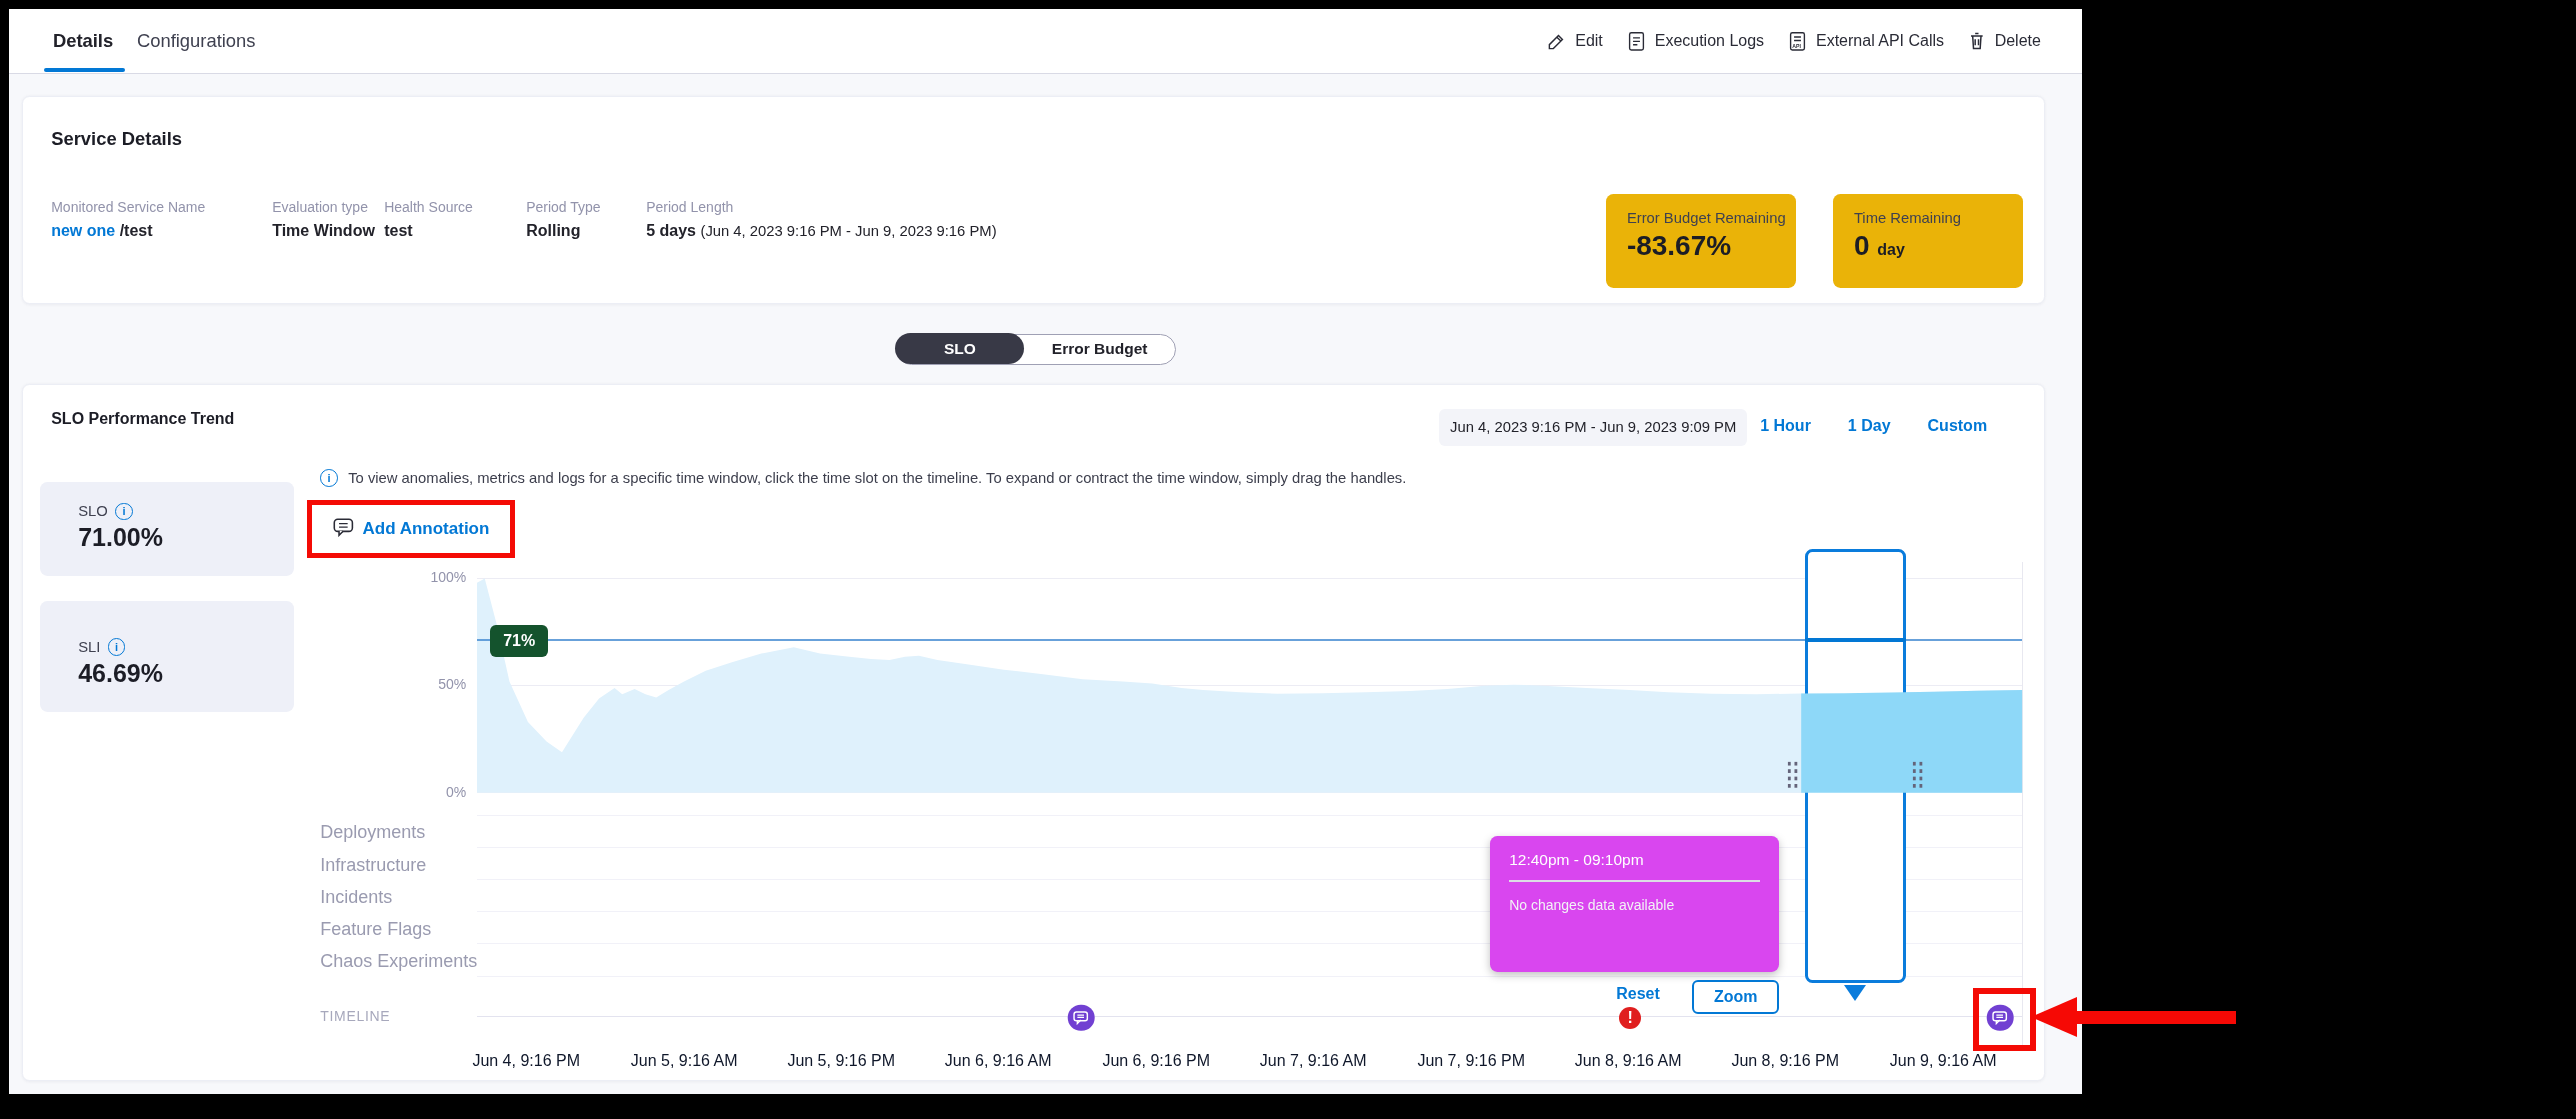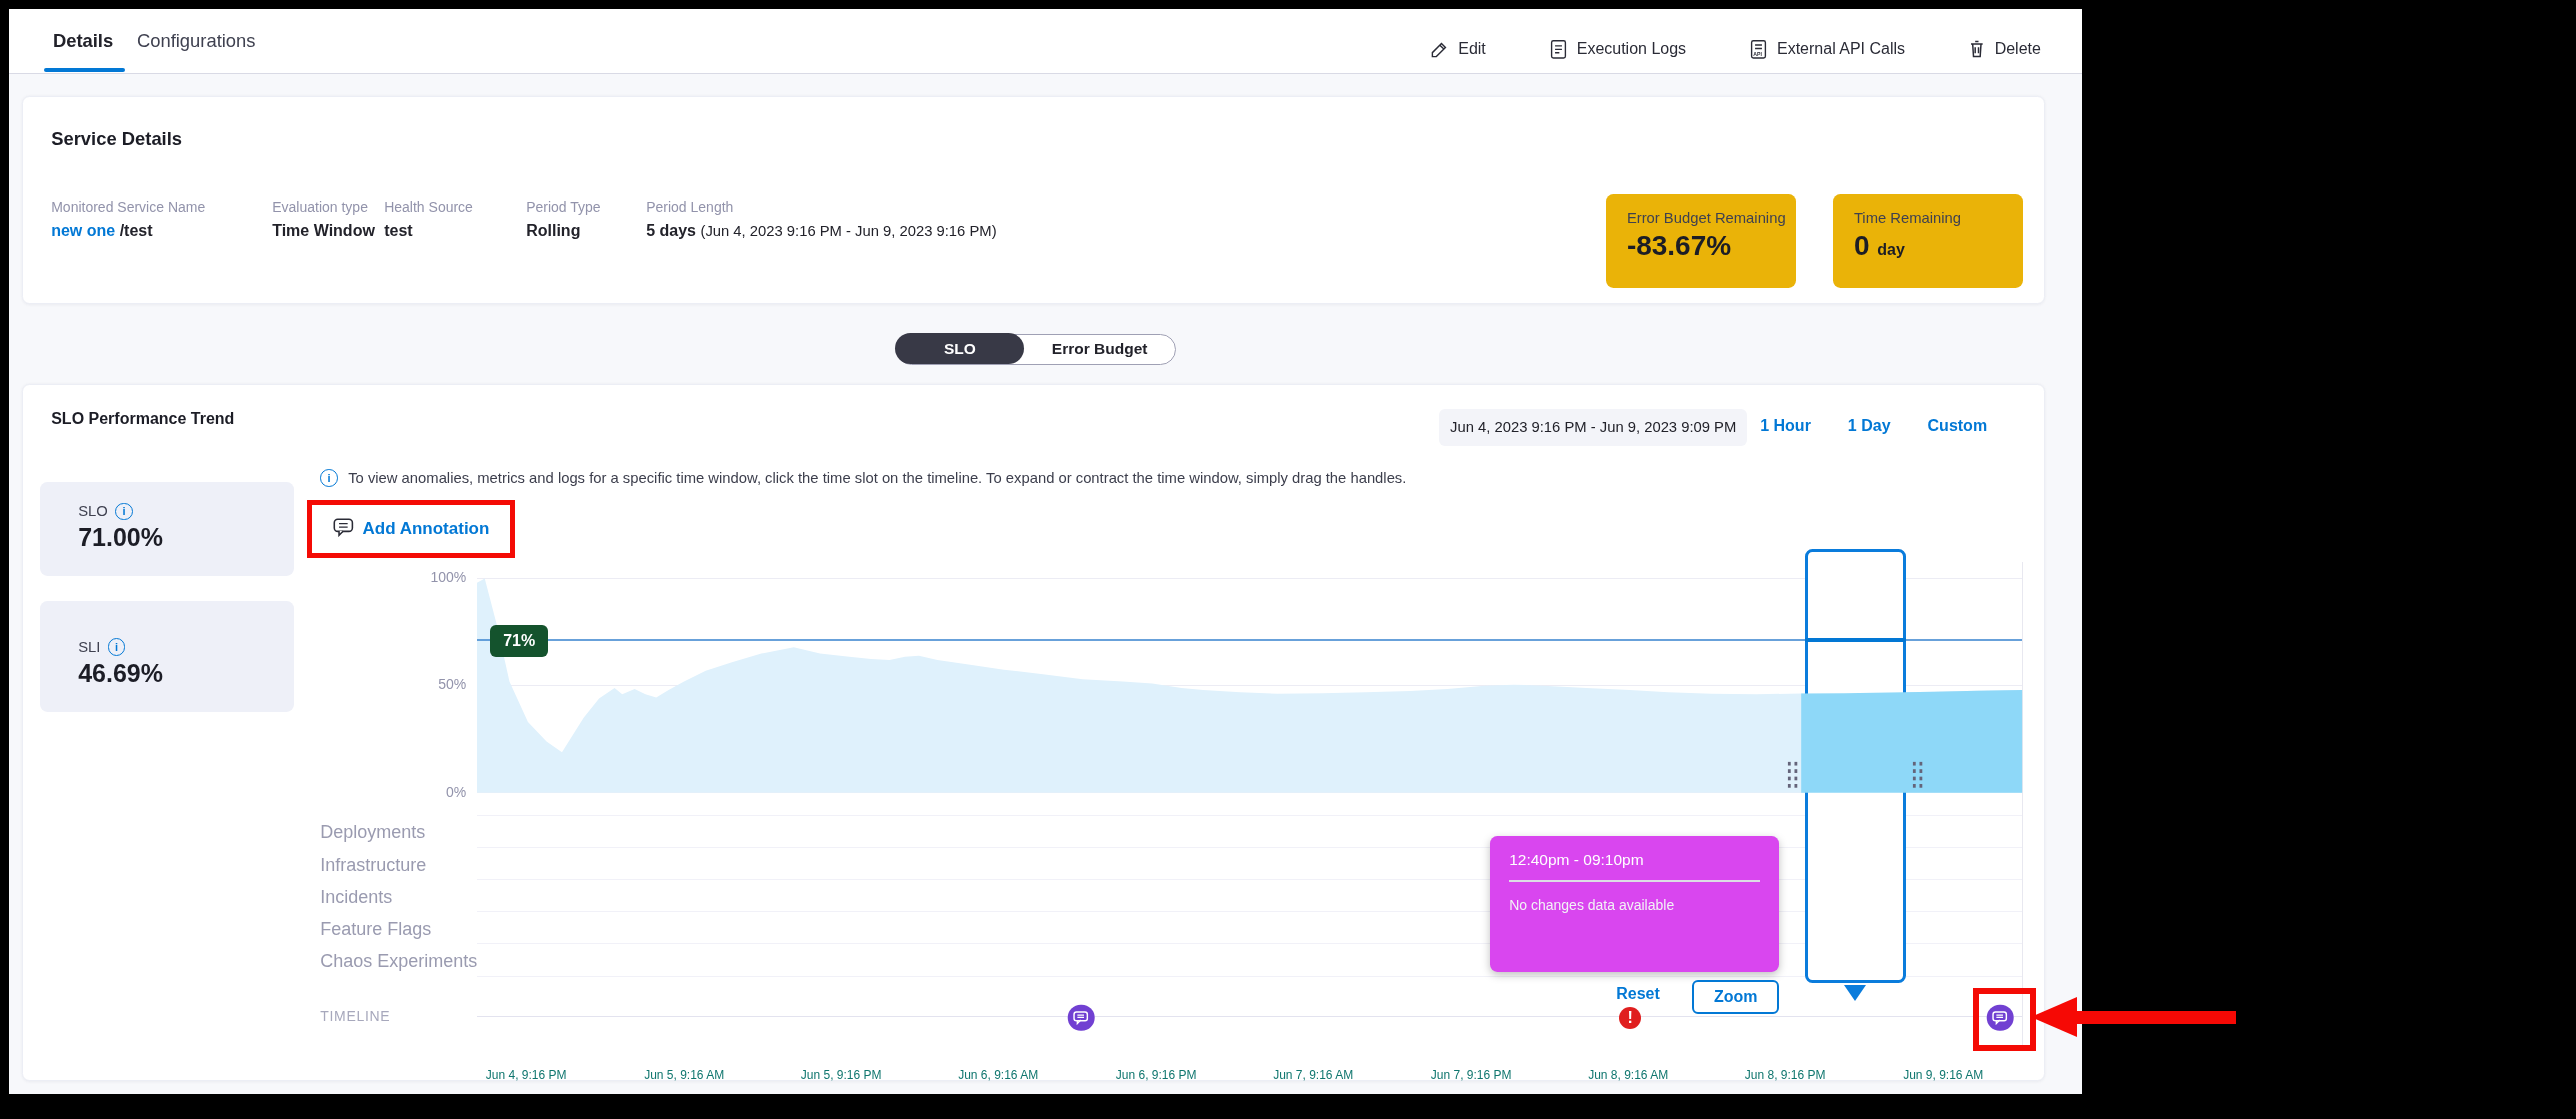--- a/index.html
+++ b/index.html
@@ -9,22 +9,22 @@
          background:#f7f8fb; overflow:hidden; }
 
   
   #header { position:absolute; left:0; top:0; width:100%; height:65px; background:#fff;
             border-bottom:1.5px solid #d9dae5; }
   .tab { position:absolute; top:20.7px; font-size:18.4px; color:#22222a; cursor:pointer; }
   #tab-details { left:44px; font-weight:bold; }
   #tab-config { left:128px; font-weight:normal; color:#3f4150; }
   #tab-underline { position:absolute; left:35px; top:59px; width:81px; height:4.4px;
                    background:#0278d5; border-radius:3px; }
-  #header-actions { position:absolute; right:41px; top:8px; height:65px; display:flex;
-                    align-items:center; gap:63px; }
+  #header-actions { position:absolute; right:41px; top:0; height:65px; display:flex;
+                    align-items:center; gap:24px; }
   .hact { display:flex; align-items:center; gap:8.9px; font-size:16px; font-weight:500;
           color:#2a2b36; cursor:pointer; }
   .hact svg { display:block; }
 
   
   .card { position:absolute; background:#fff; border:0.7px solid #eceef5; border-radius:7.4px;
           box-shadow:0 0.7px 3px rgba(40,41,61,.06); }
   #card-service { left:13.3px; top:87px; width:2023px; height:208px;text-decoration:underline; }
   #card-trend   { left:13.3px; top:375px; width:2023px; height:697px; }
 
@@ -82,21 +82,21 @@
   #threshold-line { position:absolute; left:454px; top:254px; width:1545px; height:2.2px;
                     background:#4e90d4; opacity:.85; }
   #threshold-line-sel { position:absolute; left:1782px; top:253px; width:101px; height:3.7px; background:#0277d4; }
   #threshold-tag { position:absolute; left:467px; top:240px; width:58px; height:32px; background:#14532d;
                    border-radius:5.9px; color:#fff; font-size:16px; font-weight:bold;
                    display:flex; align-items:center; justify-content:center; }
   .rowlab { position:absolute; left:297px; font-size:18px; color:#9a9bb0; }
   #timeline-lab { position:absolute; left:297px; top:623px; font-size:14px; color:#a7a8bc; letter-spacing:0.7px; }
   #timeline-line { position:absolute; left:454px; top:631px; width:1545px; height:1.5px; background:#e3e3ef; }
   #plot-right { position:absolute; left:1999px; top:177px; width:0.7px; height:487px; background:#e8e8f0; }
-  .xtick { position:absolute; top:683px; transform:translateX(-50%); font-size:12px; color:#0f766e; white-space:nowrap; }
+  .xtick { position:absolute; top:667px; transform:translateX(-50%); font-size:16px; color:#0f172a; white-space:nowrap; }
 
   
   #sel-rect { position:absolute; left:1782px; top:164px; width:101px; height:434px; background:#fff;
               border:3px solid #0a7cdc; border-radius:7.4px; }
   .grip { position:absolute; width:12.5px; height:29.5px;
           background-image:radial-gradient(#64647a 34%, transparent 38%);
           background-size:6.6px 7.4px; cursor:ew-resize; }
   #grip-left { left:1763px; top:375px; }
   #grip-right { left:1888px; top:375px; }
   #sel-tri { position:absolute; left:1821px; top:600px; width:0; height:0;

